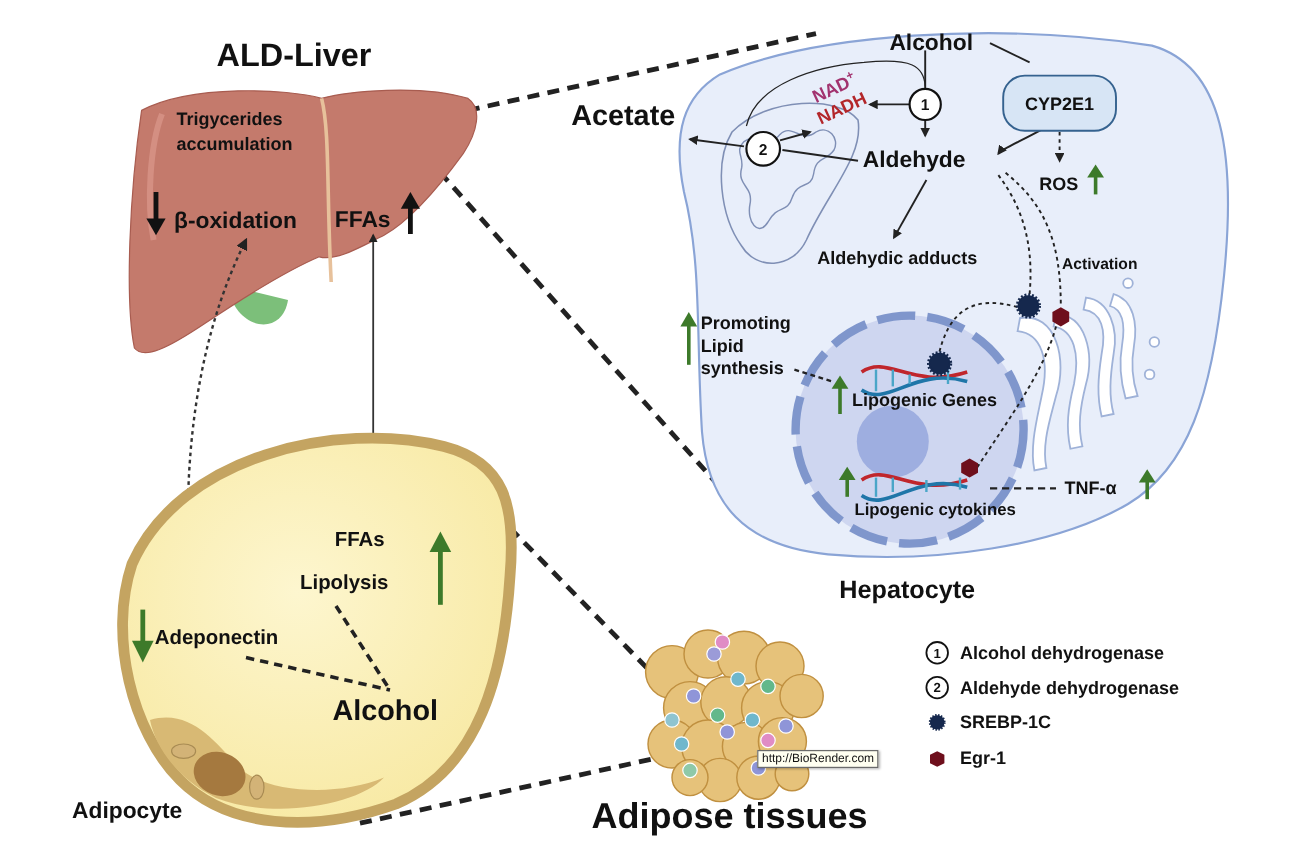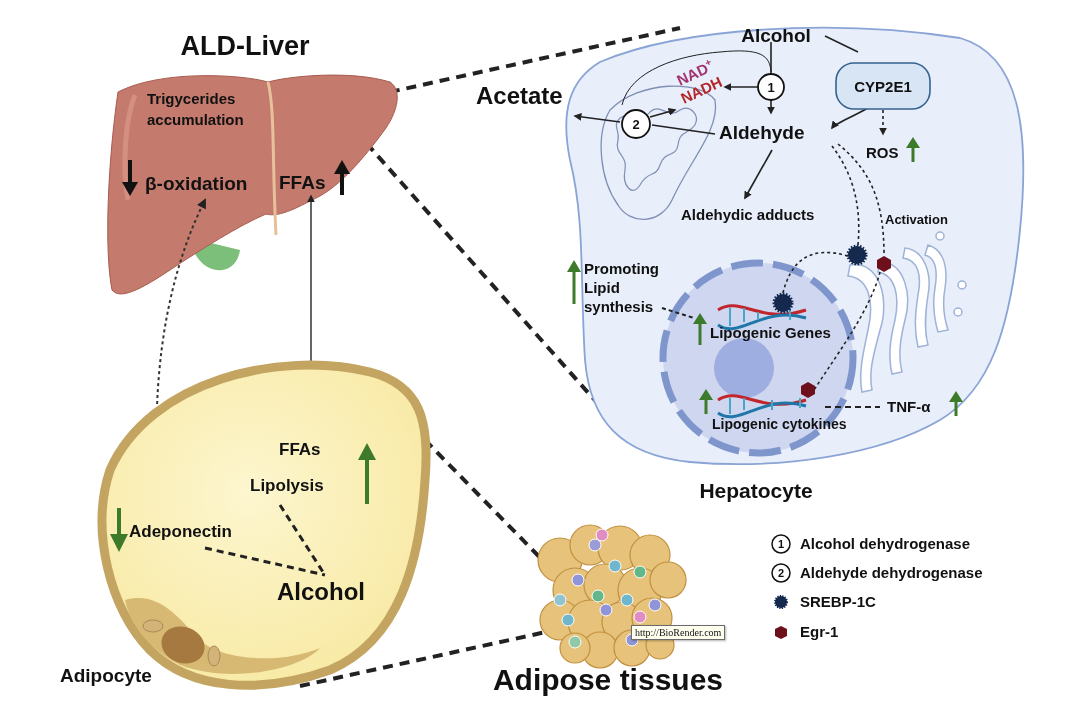--- a/index.html
+++ b/index.html
@@ -7,21 +7,21 @@
          font-family: "Liberation Sans", "DejaVu Sans", sans-serif; color: #111; }
   svg#diagram { position: absolute; left: 0; top: 0; }
   .lbl { font-family: "Liberation Sans", "DejaVu Sans", sans-serif; font-weight: bold; fill: #111; }
   .t-title { font-size: 27px; }
   .t-big { font-size: 24px; }
   .t-mid { font-size: 19px; }
   .t-md2 { font-size: 17px; }
   .t-sm { font-size: 15px; }
   .t-xs { font-size: 13px; }
   .tooltip { position: absolute; left: 631px; top: 625px; background: #fffff0;
-             border: 1px solid #6b6b6b; font-family: Liberation Serif, serif;
+             border: 1px solid #6b6b6b; font-family: Liberation Sans, sans-serif;
              font-size: 10px; padding: 1px 3px; color: #111; box-shadow: 1px 1px 2px rgba(0,0,0,0.3); }
 </style>
 </head>
 <body>
 
 <svg id="diagram" width="1080" height="708" viewBox="0 0 1080 708">
   <defs>
     <marker id="ah" viewBox="0 0 10 10" refX="8" refY="5" markerWidth="7" markerHeight="7" orient="auto-start-reverse">
       <path d="M0,0 L10,5 L0,10 z" fill="#222"></path>
     </marker>

